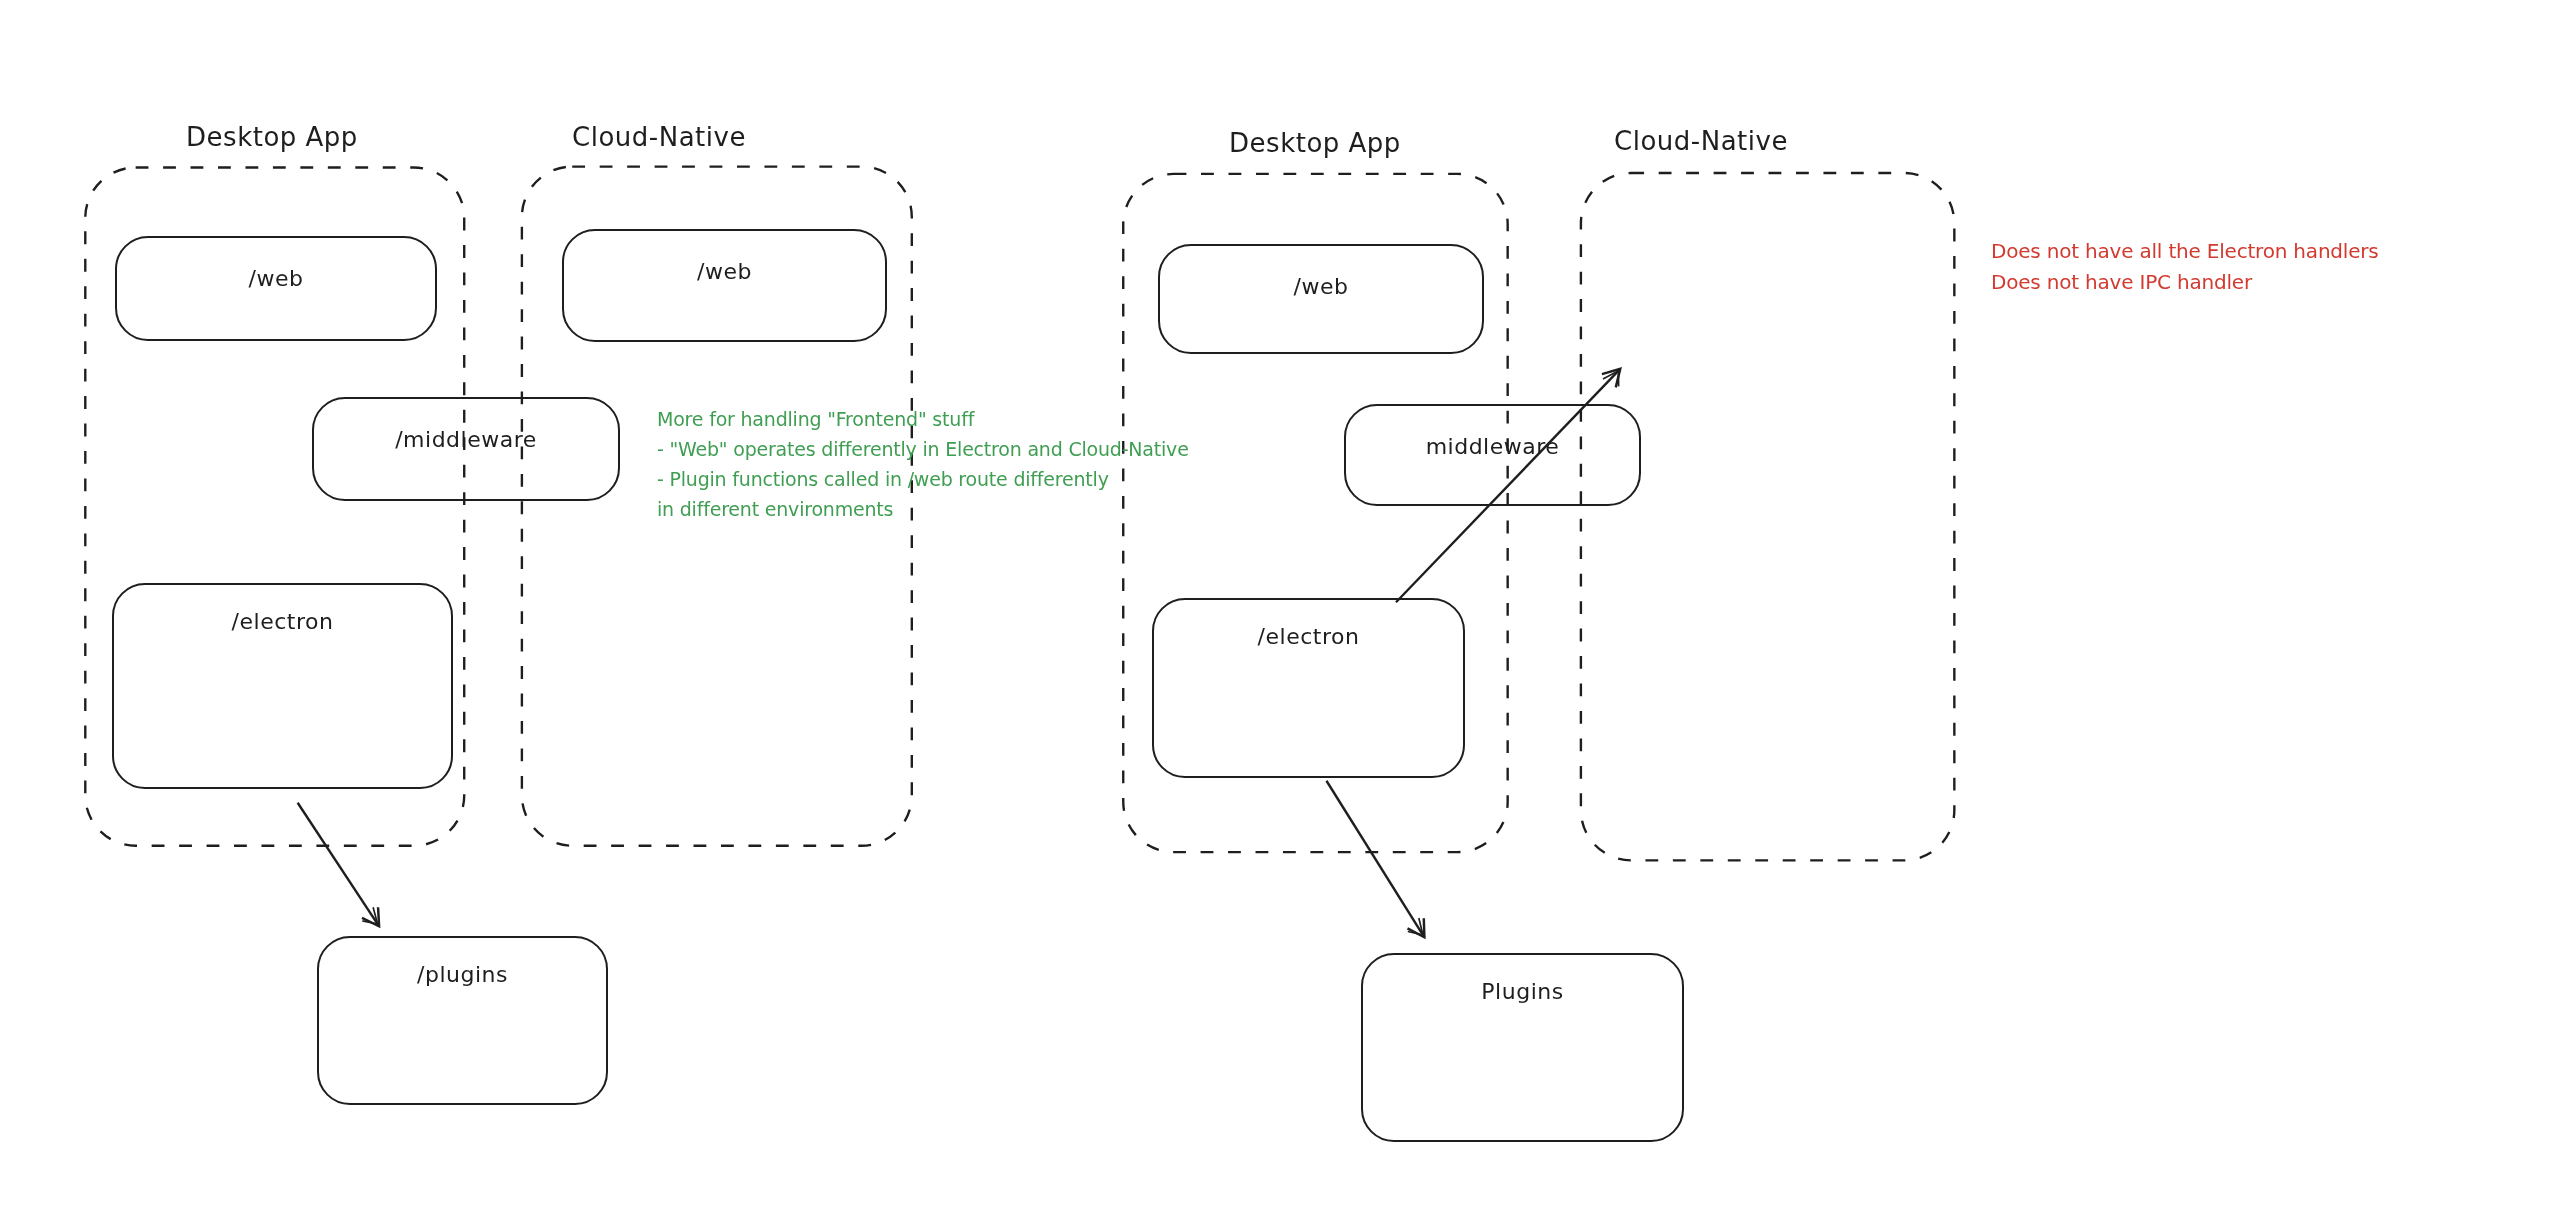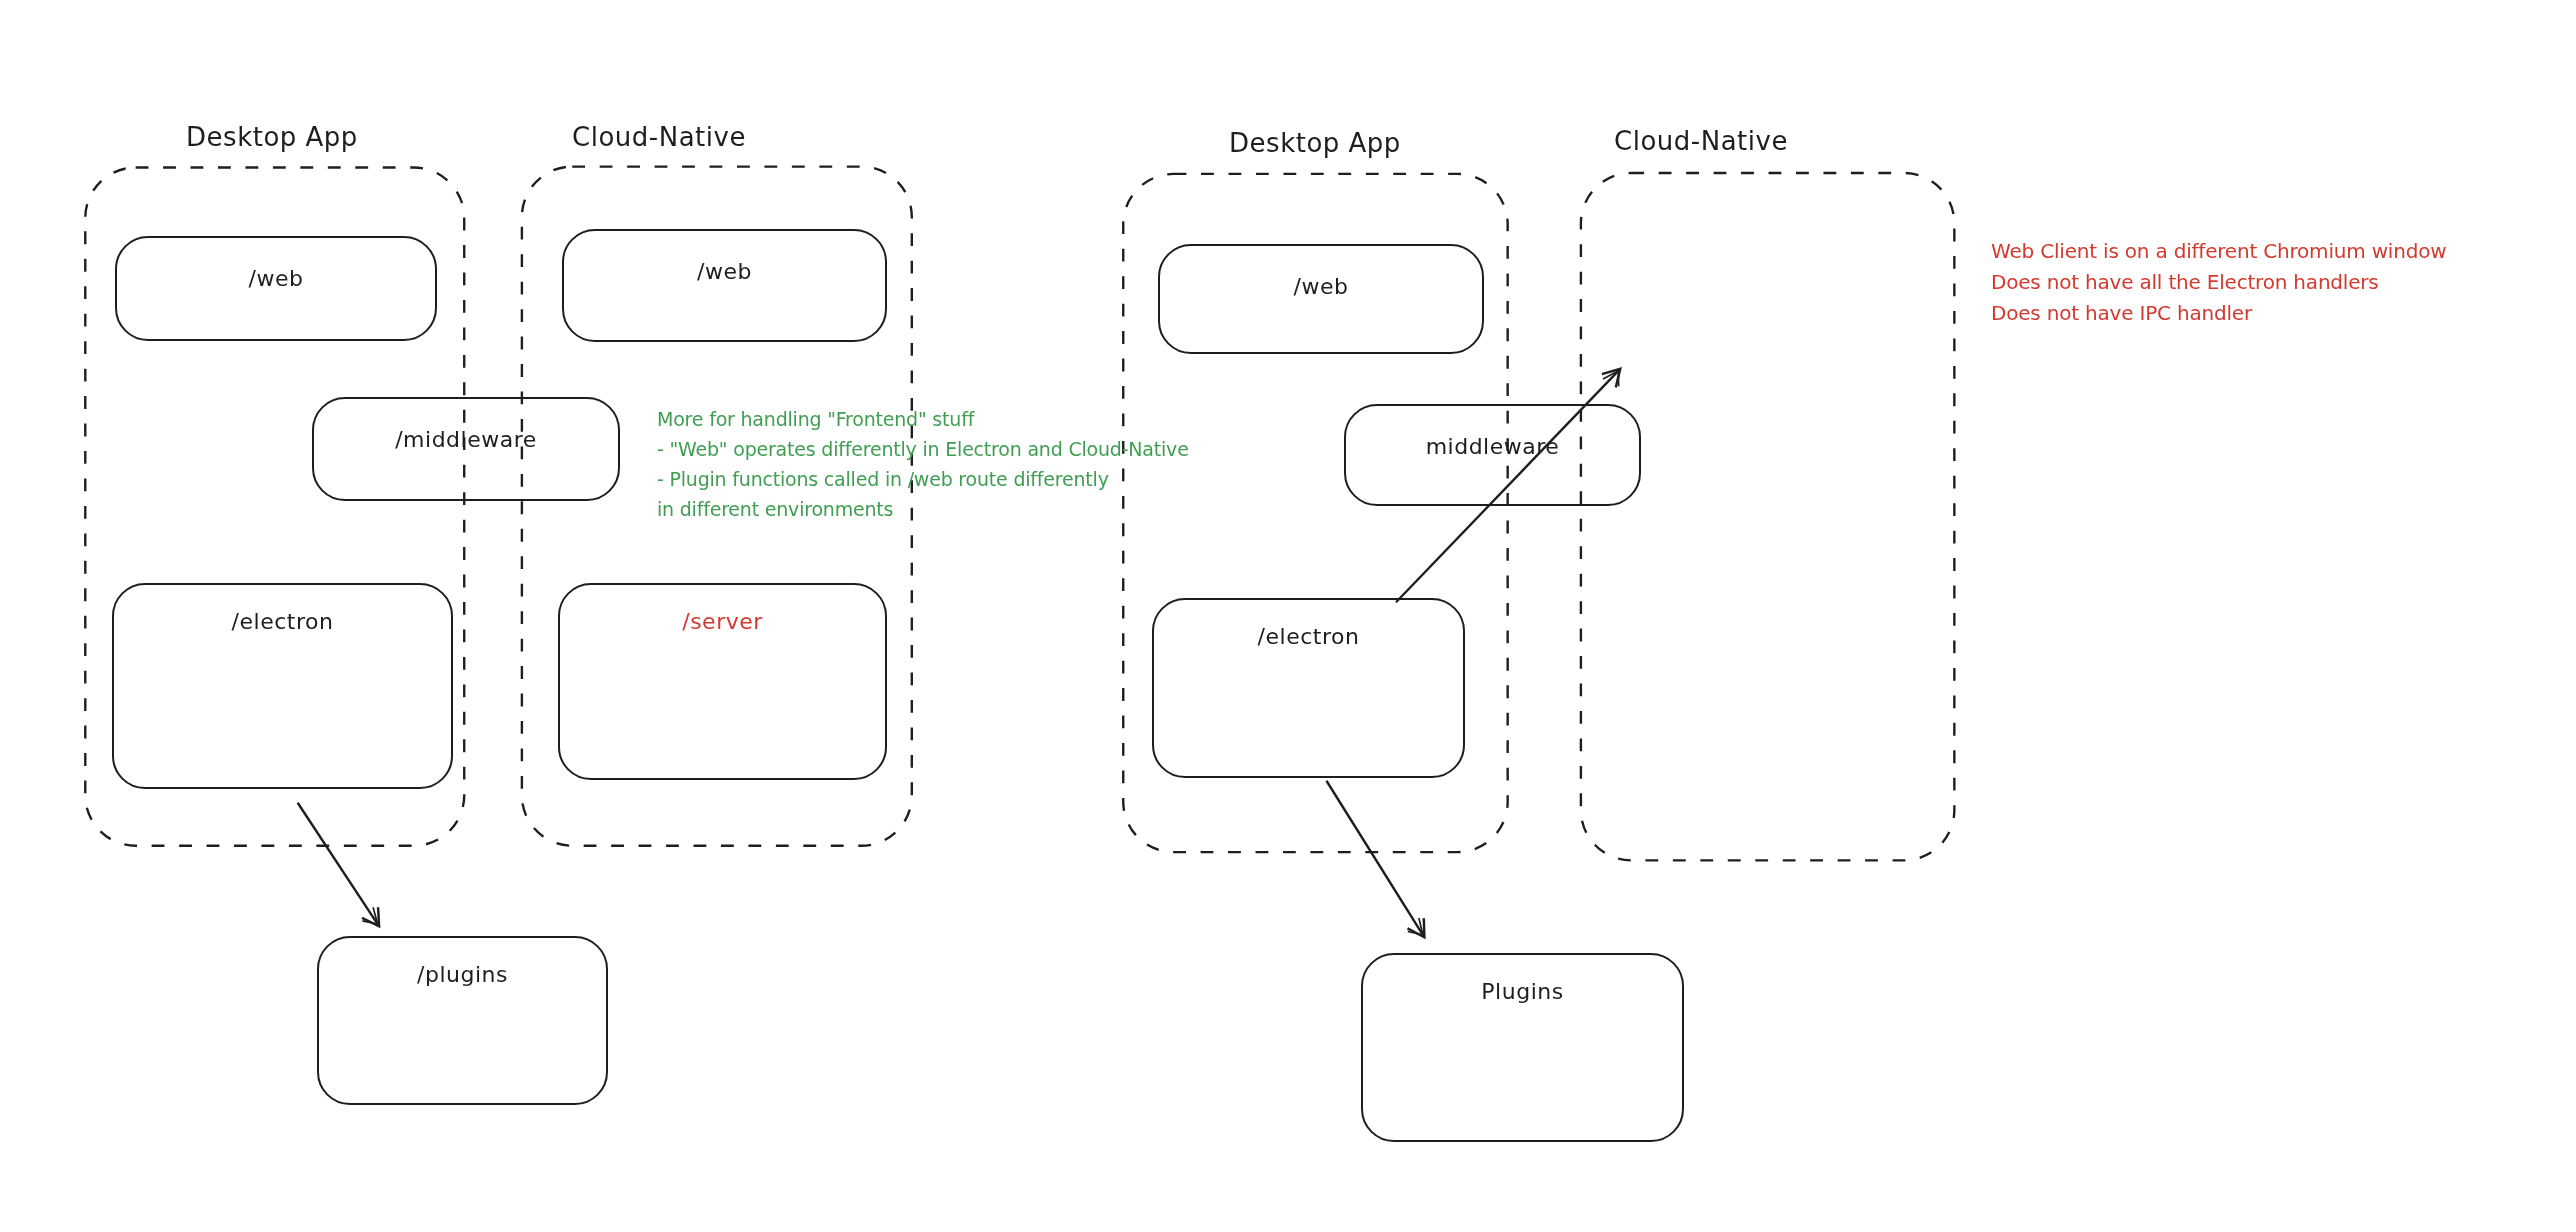--- a/index.html
+++ b/index.html
@@ -93,37 +93,35 @@
 
   <div class="group-title" style="left:107px; top:122px;">Desktop App</div>
   <div class="group-title" style="left:494px; top:122px;">Cloud-Native</div>
   <div class="group-title" style="left:1150px; top:128px;">Desktop App</div>
   <div class="group-title" style="left:1536px; top:126px;">Cloud-Native</div>
 
   <div class="node short" style="left:115px; top:236px; width:322px; height:105px;">/web</div>
   <div class="node short" style="left:562px; top:229px; width:325px; height:113px;">/web</div>
   <div class="node short" style="left:312px; top:397px; width:308px; height:104px;">/middleware</div>
   <div class="node" style="left:112px; top:583px; width:341px; height:206px;">/electron</div>
-  <div class="node red-text" style="left:558px; top:583px; width:329px; height:197px;">/server</div>
   <div class="node" style="left:317px; top:936px; width:291px; height:169px;">/plugins</div>
 
   <div class="note green" style="left:657px; top:404px;">
     <div>More for handling "Frontend" stuff</div>
     <div>- "Web" operates differently in Electron and Cloud-Native</div>
     <div>- Plugin functions called in /web route differently</div>
     <div>in different environments</div>
   </div>
 
   <div class="node short" style="left:1158px; top:244px; width:326px; height:110px;">/web</div>
   <div class="node short" style="left:1344px; top:404px; width:297px; height:102px;">middleware</div>
   <div class="node" style="left:1152px; top:598px; width:313px; height:180px;">/electron</div>
   <div class="node" style="left:1361px; top:953px; width:323px; height:189px;">Plugins</div>
 
   <div class="note red" style="left:1991px; top:236px;">
-    <div>Web Client is on a different Chromium window</div>
     <div>Does not have all the Electron handlers</div>
     <div>Does not have IPC handler</div>
   </div>
 
   <svg class="layer arrows" viewBox="0 0 2814 1346" width="2576" height="1232">
     <defs>
       <marker id="ah" viewBox="0 0 20 20" refX="15" refY="10" markerWidth="30" markerHeight="30" markerUnits="userSpaceOnUse" orient="auto-start-reverse">
         <polyline points="3,3 15,10 3,17" fill="none" stroke="#1e1e1e" stroke-width="1.8"></polyline>
         <polyline points="1,6 13,10 5,18" fill="none" stroke="#1e1e1e" stroke-width="1.2"></polyline>
       </marker>

